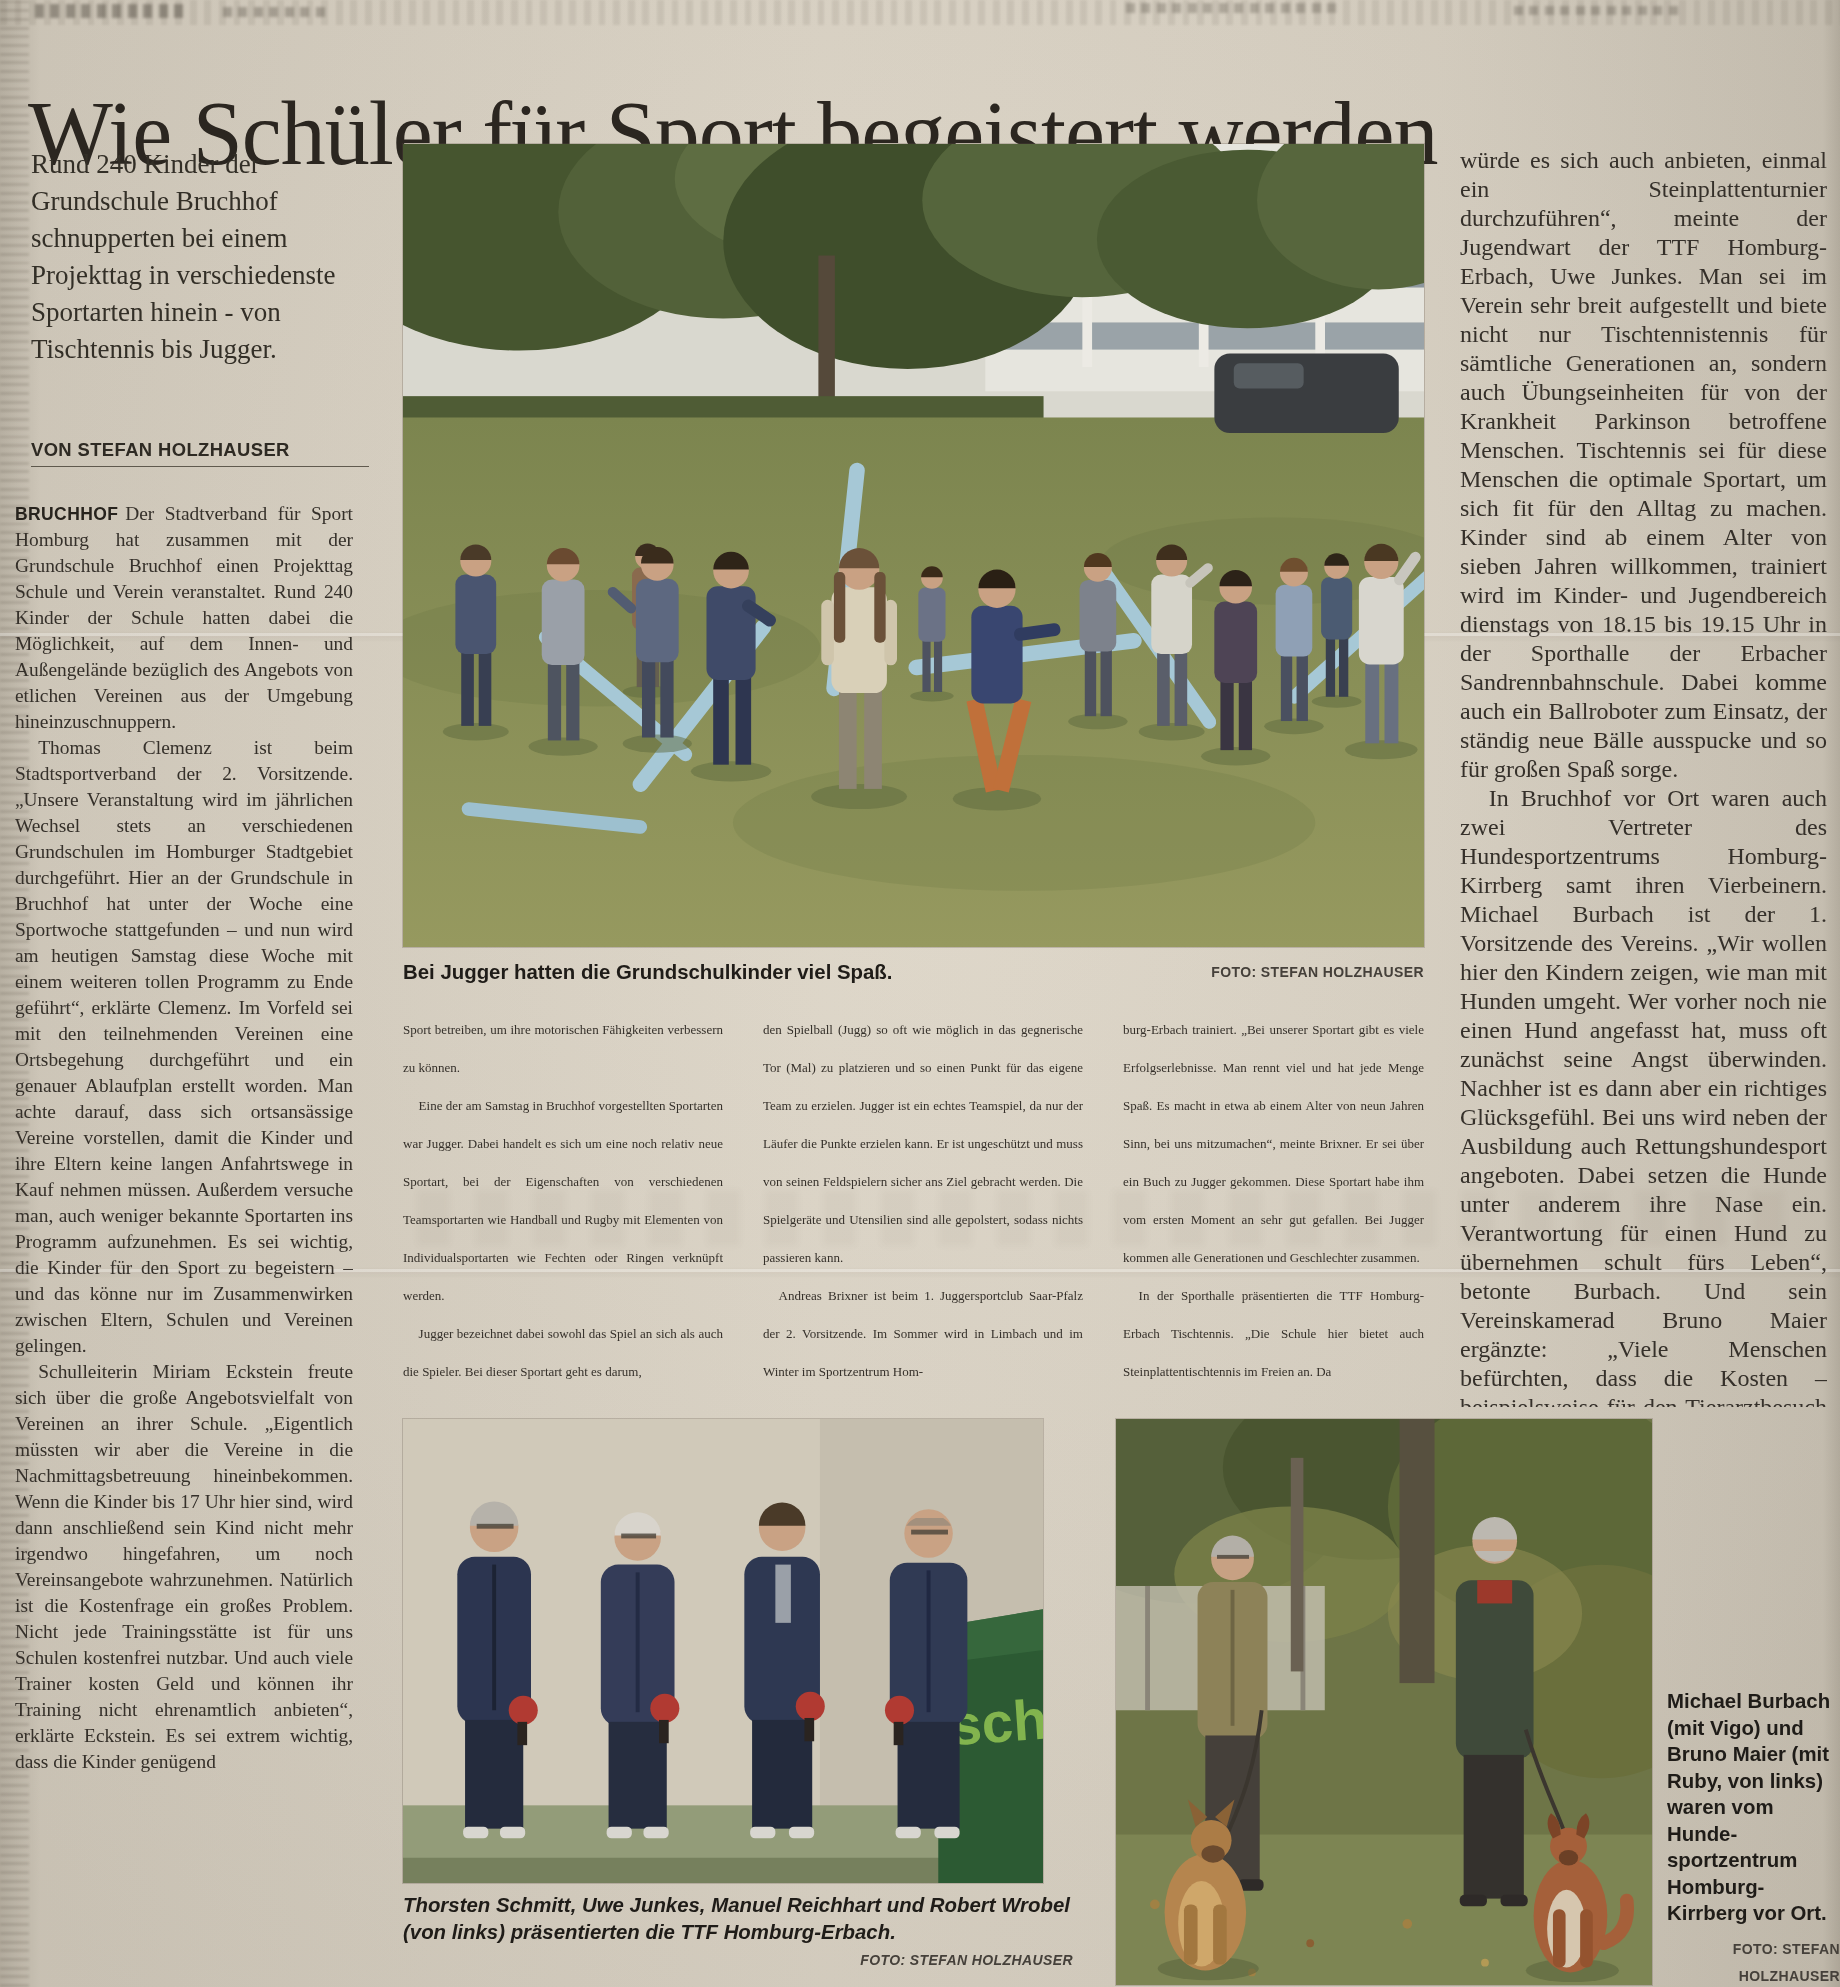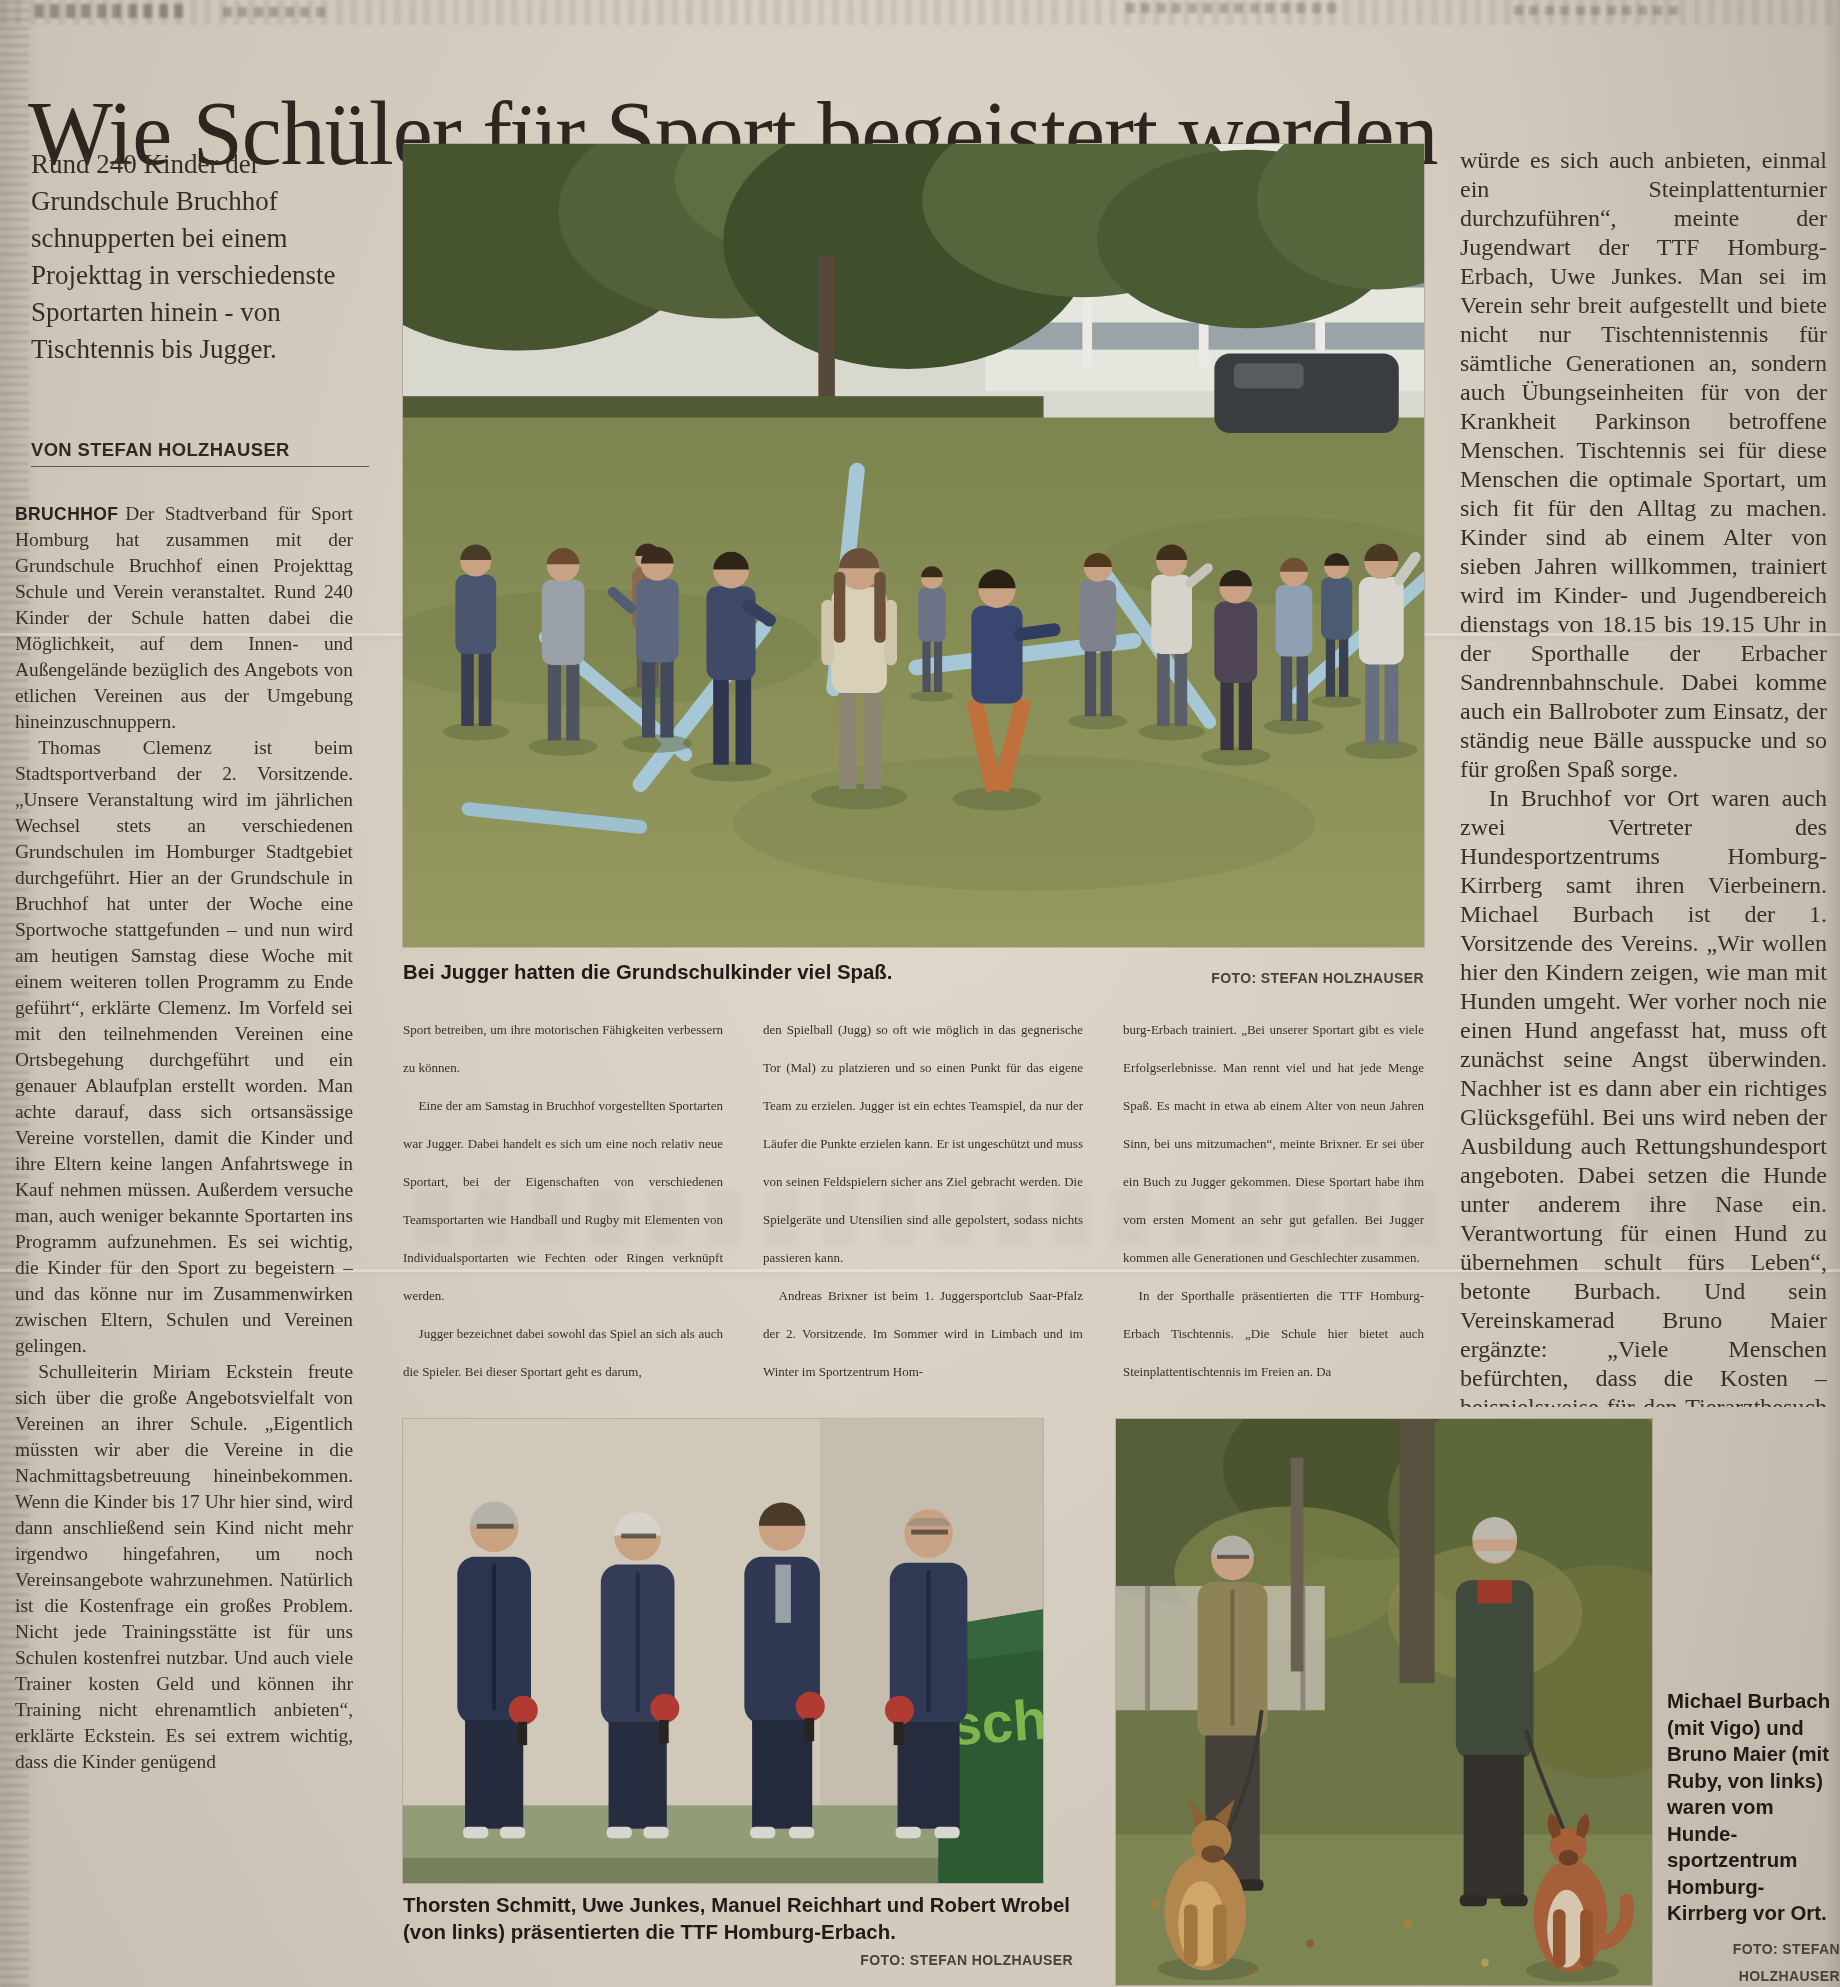--- a/index.html
+++ b/index.html
@@ -43,26 +43,26 @@
   #col5{left:1460px;top:146px;width:367px;height:1261px;font-size:24px;line-height:29px;}
   .dateline{font-family:"Liberation Sans",sans-serif;font-weight:700;font-size:17.5px;
     letter-spacing:0.4px;margin-right:6.8px;color:#27231d;}
   
   .photo{position:absolute;overflow:hidden;box-shadow:0 0 0 1px rgba(90,80,66,.25);}
   .photo svg{display:block;width:100%;height:100%;}
   #main-photo{left:403px;top:144px;width:1021px;height:803px;}
   #ttf-photo{left:403px;top:1419px;width:640px;height:464px;}
   #dogs-photo{left:1116px;top:1419px;width:536px;height:566px;}
   .caption-row{position:absolute;left:403px;top:959px;width:1021px;display:flex;
-    justify-content:space-between;align-items:flex-end;}
+    justify-content:space-between;align-items:center;}
   .caption{font-family:"Liberation Sans",sans-serif;font-weight:700;font-size:20.4px;
     line-height:1.3;color:#1f1c18;}
   .credit{font-family:"Liberation Sans",sans-serif;font-weight:700;font-size:14px;
     letter-spacing:0.4px;color:#45403a;white-space:nowrap;}
-  #ttf-caption{position:absolute;left:403px;top:1892px;width:670px;}
+  #ttf-caption{position:absolute;left:403px;top:1892px;width:670px;font-style:italic;}
   #ttf-caption .credit{float:right;margin-top:5.8px;}
   #dogs-caption{position:absolute;left:1667px;top:1688px;width:173px;}
   #dogs-caption .caption{font-size:20.4px;}
   #dogs-caption .credit{display:block;text-align:right;margin-top:9.7px;line-height:1.9;}
 </style>
 </head>
 <body>
 
 <div class="page">
 

